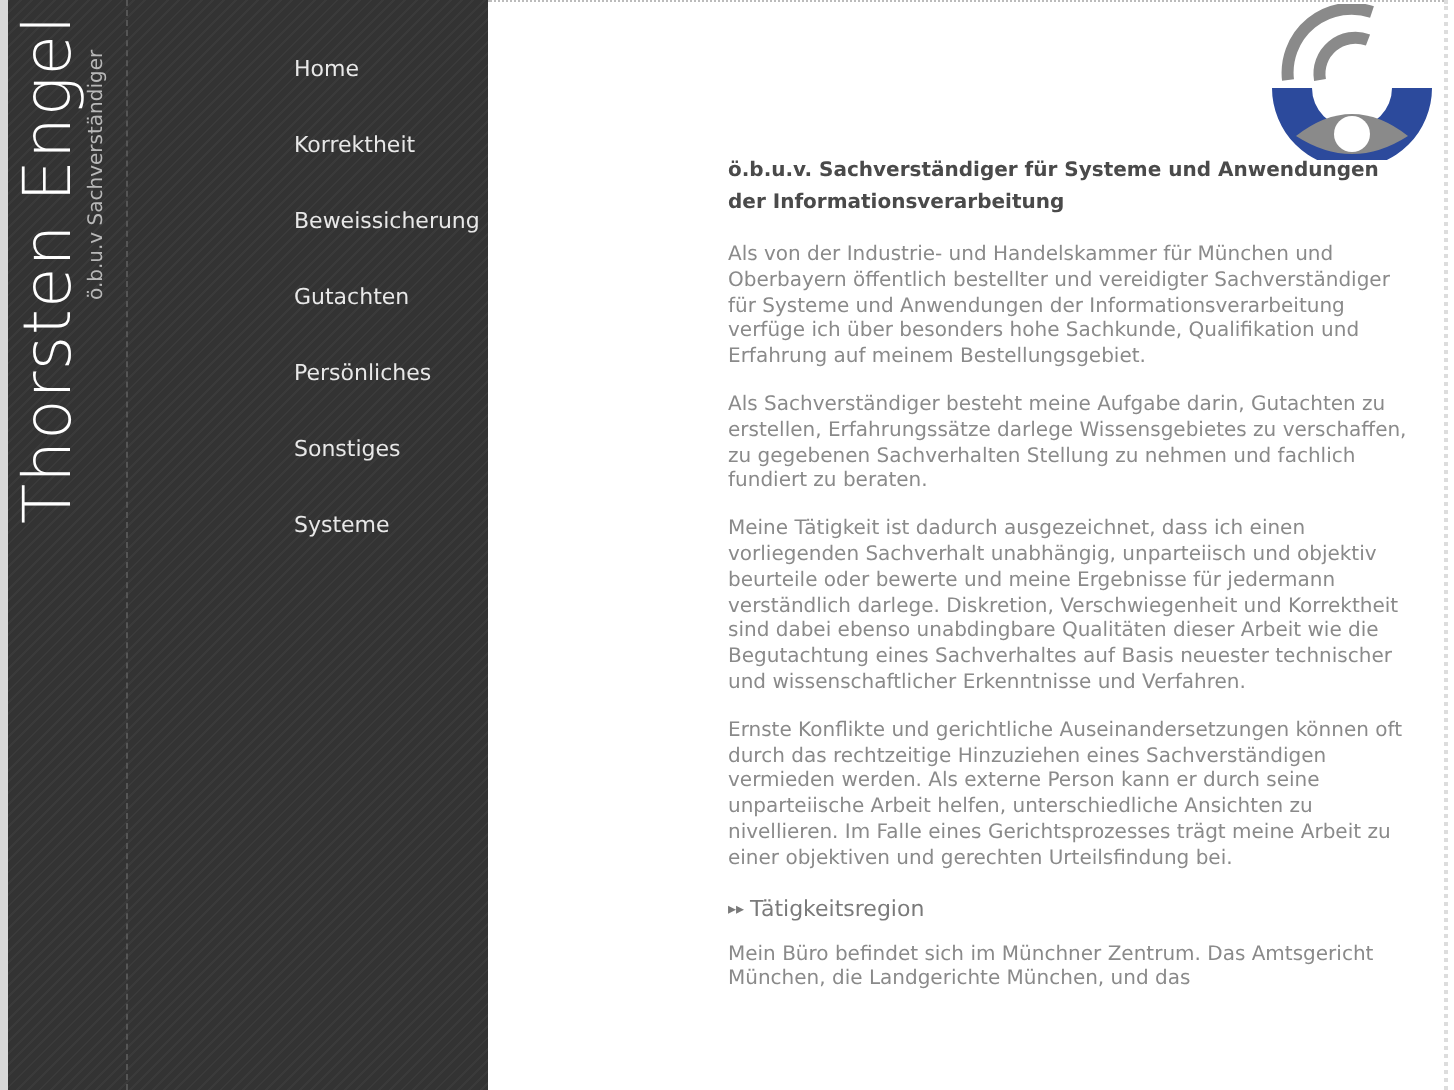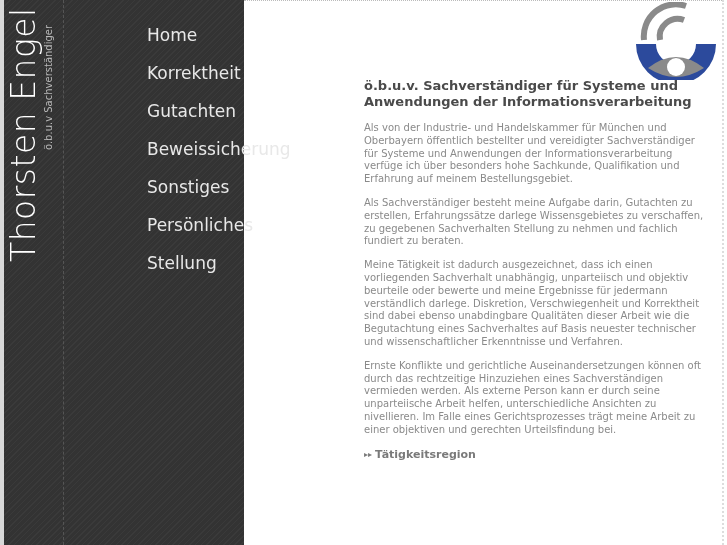--- a/index.html
+++ b/index.html
@@ -27,56 +27,56 @@
     line-height:36px;
   }
   .brand-sub {
     position:absolute; left:0; top:0;
     transform-origin:left top;
     transform: translate(39px, 150px) rotate(-90deg);
     color:#b8b8b8; font-size:10px; white-space:nowrap; line-height:12px;
   }
   .nav { position:absolute; left:143px; top:28px; }
   .nav a {
-    display:block; color:#e8e8e8; font-size:17px; text-decoration:none;
+    display:block; color:#e8e8e8; font-size:11px; text-decoration:none;
     height:38px; line-height:14px;
   }
   .top-border { position:absolute; left:244px; top:0; width:478px; height:0; border-top:1px dotted #bbb; }
   .right-border { position:absolute; left:722px; top:0; width:0; height:545px; border-left:2px dotted #ddd; }
   .logo { position:absolute; left:634px; top:2px; width:84px; height:78px; }
   .content { position:absolute; left:364px; top:78px; width:340px; }
   .content h1 {
-    margin:0 0 12px 0; font-size:13px; font-weight:bold; color:#4a4a4a; line-height:16px;
+    margin:0 0 12px 0; font-size:10px; font-weight:bold; color:#4a4a4a; line-height:16px;
   }
   .content p {
     margin:0 0 11px 0; font-size:10px; color:#8a8a8a; line-height:12.8px;
   }
   .content h2 {
-    margin:0 0 10px 0; font-size:11px; font-weight:bold; color:#7a7a7a; line-height:14px;
+    margin:0 0 10px 0; font-size:11px; font-weight:normal; color:#7a7a7a; line-height:14px;
   }
   .content h2 .bullet { font-size:8px; margin-right:3px; vertical-align:1px; }
 </style>
 </head>
 <body>
 
 <div class="left-edge"></div>
 
 <div class="sidebar">
   <div class="brand-col">
     <div class="brand-name">Thorsten Engel</div>
     <div class="brand-sub">ö.b.u.v Sachverständiger</div>
   </div>
   <nav class="nav">
     <a href="#">Home</a>
     <a href="#">Korrektheit</a>
+    <a href="#">Beweissicherung</a>
     <a href="#">Gutachten</a>
-    <a href="#">Beweissicherung</a>
+    <a href="#">Persönliches</a>
     <a href="#">Sonstiges</a>
-    <a href="#">Persönliches</a>
-    <a href="#">Stellung</a>
+    <a href="#">Systeme</a>
   </nav>
 </div>
 
 <div class="top-border"></div>
 <div class="right-border"></div>
 
 <div class="logo">
   <svg width="84" height="78" viewBox="0 0 84 78">
 
     <path d="M10 38 A32 32 0 0 1 52 4" fill="none" stroke="#8a8a8a" stroke-width="6" stroke-linecap="butt"></path>
@@ -90,13 +90,14 @@
   </svg>
 </div>
 
 <main class="content">
   <h1>ö.b.u.v. Sachverständiger für Systeme und Anwendungen der Informationsverarbeitung</h1>
   <p>Als von der Industrie- und Handelskammer für München und Oberbayern öffentlich bestellter und vereidigter Sachverständiger für Systeme und Anwendungen der Informationsverarbeitung verfüge ich über besonders hohe Sachkunde, Qualifikation und Erfahrung auf meinem Bestellungsgebiet.</p>
   <p>Als Sachverständiger besteht meine Aufgabe darin, Gutachten zu erstellen, Erfahrungssätze darlege Wissensgebietes zu verschaffen, zu gegebenen Sachverhalten Stellung zu nehmen und fachlich fundiert zu beraten.</p>
   <p>Meine Tätigkeit ist dadurch ausgezeichnet, dass ich einen vorliegenden Sachverhalt unabhängig, unparteiisch und objektiv beurteile oder bewerte und meine Ergebnisse für jedermann verständlich darlege. Diskretion, Verschwiegenheit und Korrektheit sind dabei ebenso unabdingbare Qualitäten dieser Arbeit wie die Begutachtung eines Sachverhaltes auf Basis neuester technischer und wissenschaftlicher Erkenntnisse und Verfahren.</p>
   <p>Ernste Konflikte und gerichtliche Auseinandersetzungen können oft durch das rechtzeitige Hinzuziehen eines Sachverständigen vermieden werden. Als externe Person kann er durch seine unparteiische Arbeit helfen, unterschiedliche Ansichten zu nivellieren. Im Falle eines Gerichtsprozesses trägt meine Arbeit zu einer objektiven und gerechten Urteilsfindung bei.</p>
   <h2><span class="bullet">▸▸</span><span>Tätigkeitsregion</span></h2>
+  <p>Mein Büro befindet sich im Münchner Zentrum. Das Amtsgericht München, die Landgerichte München, und das</p>
 </main>
 
 </body></html>

